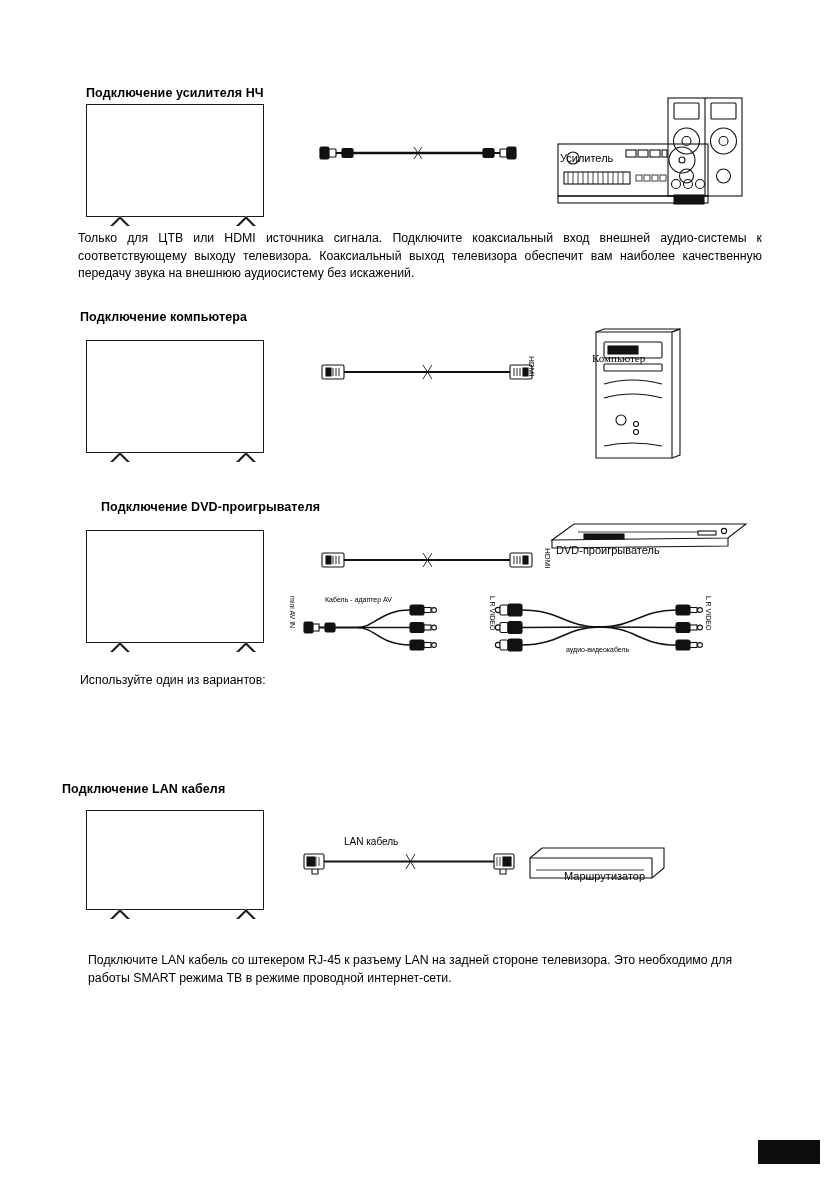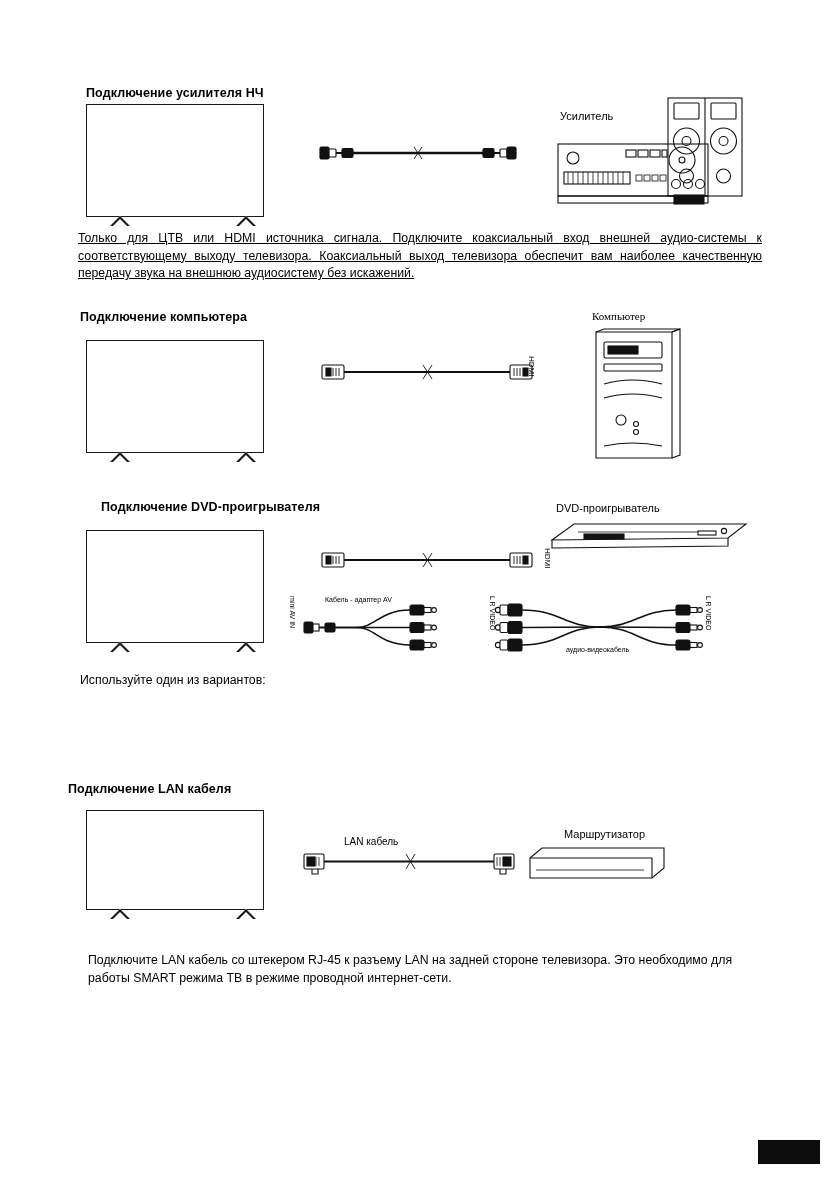--- a/index.html
+++ b/index.html
@@ -9,21 +9,21 @@
     color:#000;position:relative;overflow:hidden;
   }
   .page{position:relative;width:840px;height:1192px;}
 
   .sec-title{
     position:absolute;font-size:12.5px;font-weight:bold;letter-spacing:0.1px;
   }
   .para{
     position:absolute;font-size:12.3px;line-height:17.5px;text-align:justify;
   }
-  .lbl{position:absolute;font-size:11px;}
+  .lbl{position:absolute;font-size:11px;margin-top:42px;}
   .lbl-sm{position:absolute;font-size:8px;}
   .lbl-xs{position:absolute;font-size:7px;}
 
   
   .tv{position:absolute;}
   .tv .screen{
     position:absolute;left:0;top:0;width:100%;height:100%;
     border:1.6px solid #1a1a1a;background:#fff;box-sizing:border-box;
   }
   .tv .foot{
@@ -126,21 +126,21 @@
             <rect x="104" y="79" width="6" height="6"></rect>
         </g>
         <circle cx="120" cy="88" r="4.5"></circle>
           <circle cx="132" cy="88" r="4.5"></circle>
         <circle cx="144" cy="88" r="4.5"></circle>
         <rect x="118" y="99" width="30" height="9" fill="#111"></rect>
       </g>
     </svg>
   </div>
 
-  <div class="para" style="left:78px;top:230px;width:684px;text-decoration:underline;">Только для ЦТВ или HDMI источника сигнала. Подключите коаксиальный вход внешней аудио-системы к соответствующему выходу телевизора. Коаксиальный выход телевизора обеспечит вам наиболее качественную передачу звука на внешнюю аудиосистему без искажений.</div>
+  <div class="para" style="left:78px;top:230px;width:684px;">Только для ЦТВ или HDMI источника сигнала. Подключите коаксиальный вход внешней аудио-системы к соответствующему выходу телевизора. Коаксиальный выход телевизора обеспечит вам наиболее качественную передачу звука на внешнюю аудиосистему без искажений.</div>
 
   <div class="sec-title" style="left:80px;top:310px;">Подключение компьютера</div>
 
   <div class="tv" style="left:86px;top:340px;width:178px;height:113px;">
     <div class="screen"></div>
     <div class="foot" style="left:24px;"></div>
     <div class="foot" style="left:150px;"></div>
   </div>
 
   <div style="position:absolute;left:320px;top:360px;width:214px;height:28px;">
@@ -292,21 +292,21 @@
           <circle cx="410" cy="45" r="2.4" fill="#fff"></circle>
         </g>
       </g>
     </svg>
   </div>
 
   <div class="para" style="left:80px;top:672px;width:320px;">Используйте один из вариантов:</div>
 
 
 
-  <div class="sec-title" style="left:68px;top:782px;">Подключение LAN кабеля</div>
+  <div class="sec-title" style="left:62px;top:782px;">Подключение LAN кабеля</div>
 
   <div class="tv" style="left:86px;top:810px;width:178px;height:100px;">
     <div class="screen"></div>
     <div class="foot" style="left:24px;"></div>
     <div class="foot" style="left:150px;"></div>
   </div>
 
   <div class="lbl-sm" style="left:344px;top:836px;font-size:10px;">LAN кабель</div>
 
   <div style="position:absolute;left:302px;top:850px;width:222px;height:28px;">

